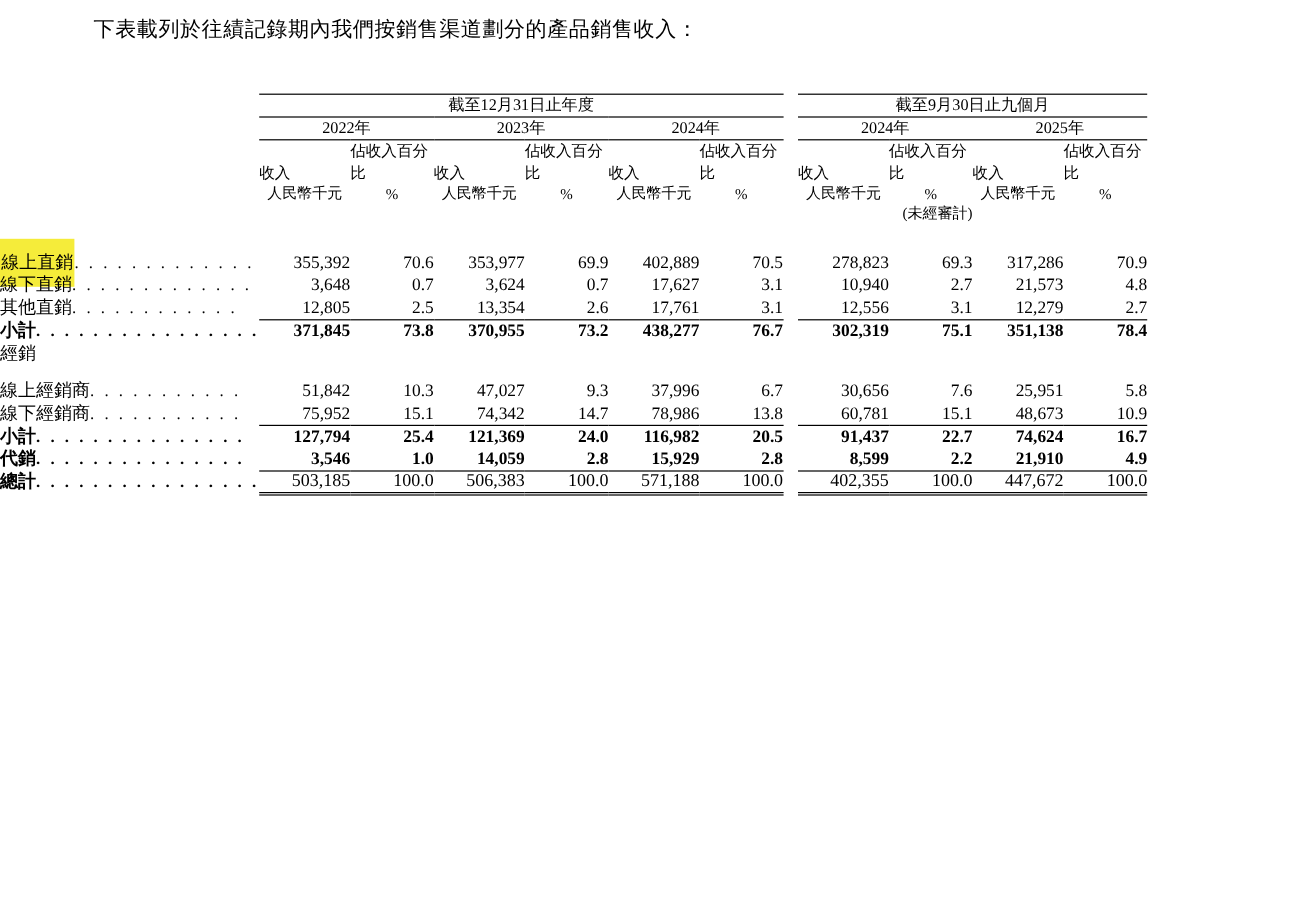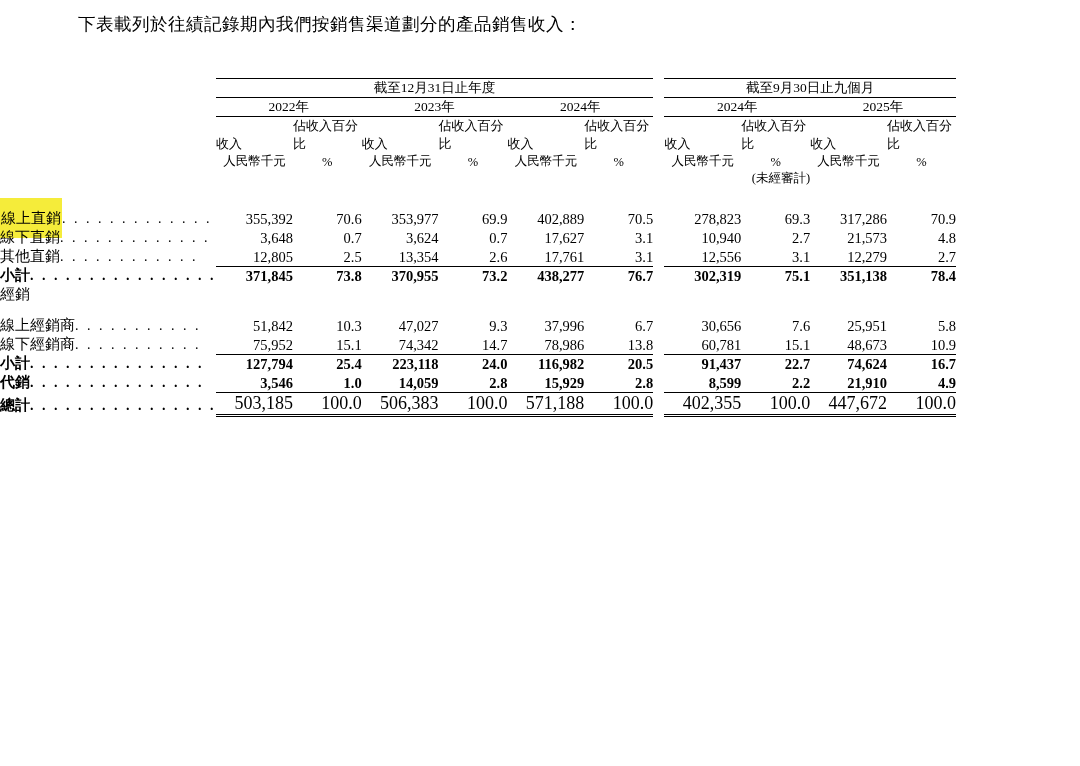--- a/index.html
+++ b/index.html
@@ -109,21 +109,21 @@
   }
   td.ul-num {
     text-align: right;
     font-size: 14.5px;
     padding: 4px 10px 3px 0;
     white-space: nowrap;
     border-bottom: 1px solid #000;
   }
   td.dbl-num {
     text-align: right;
-    font-size: 18px;
+    font-size: 15px;
     padding: 4px 10px 3px 0;
     white-space: nowrap;
     border-bottom: 3px double #000;
     font-weight: bold;
   }
 </style>
 </head>
 <body>
 
 <div class="page">
@@ -367,21 +367,21 @@
         <td class="ul-num">60,781</td>
         <td class="ul-num">15.1</td>
         <td class="ul-num">48,673</td>
         <td class="ul-num">10.9</td>
       </tr>
 
       <tr class="bold">
         <td class="row-label"><span>小計</span><span class="dots">. . . . . . . . . . . . . . .</span></td>
         <td class="num">127,794</td>
         <td class="num">25.4</td>
-        <td class="num">223,118</td>
+        <td class="num">121,369</td>
         <td class="num">24.0</td>
         <td class="num">116,982</td>
         <td class="num">20.5</td>
         <td></td>
         <td class="num">91,437</td>
         <td class="num">22.7</td>
         <td class="num">74,624</td>
         <td class="num">16.7</td>
       </tr>
 

